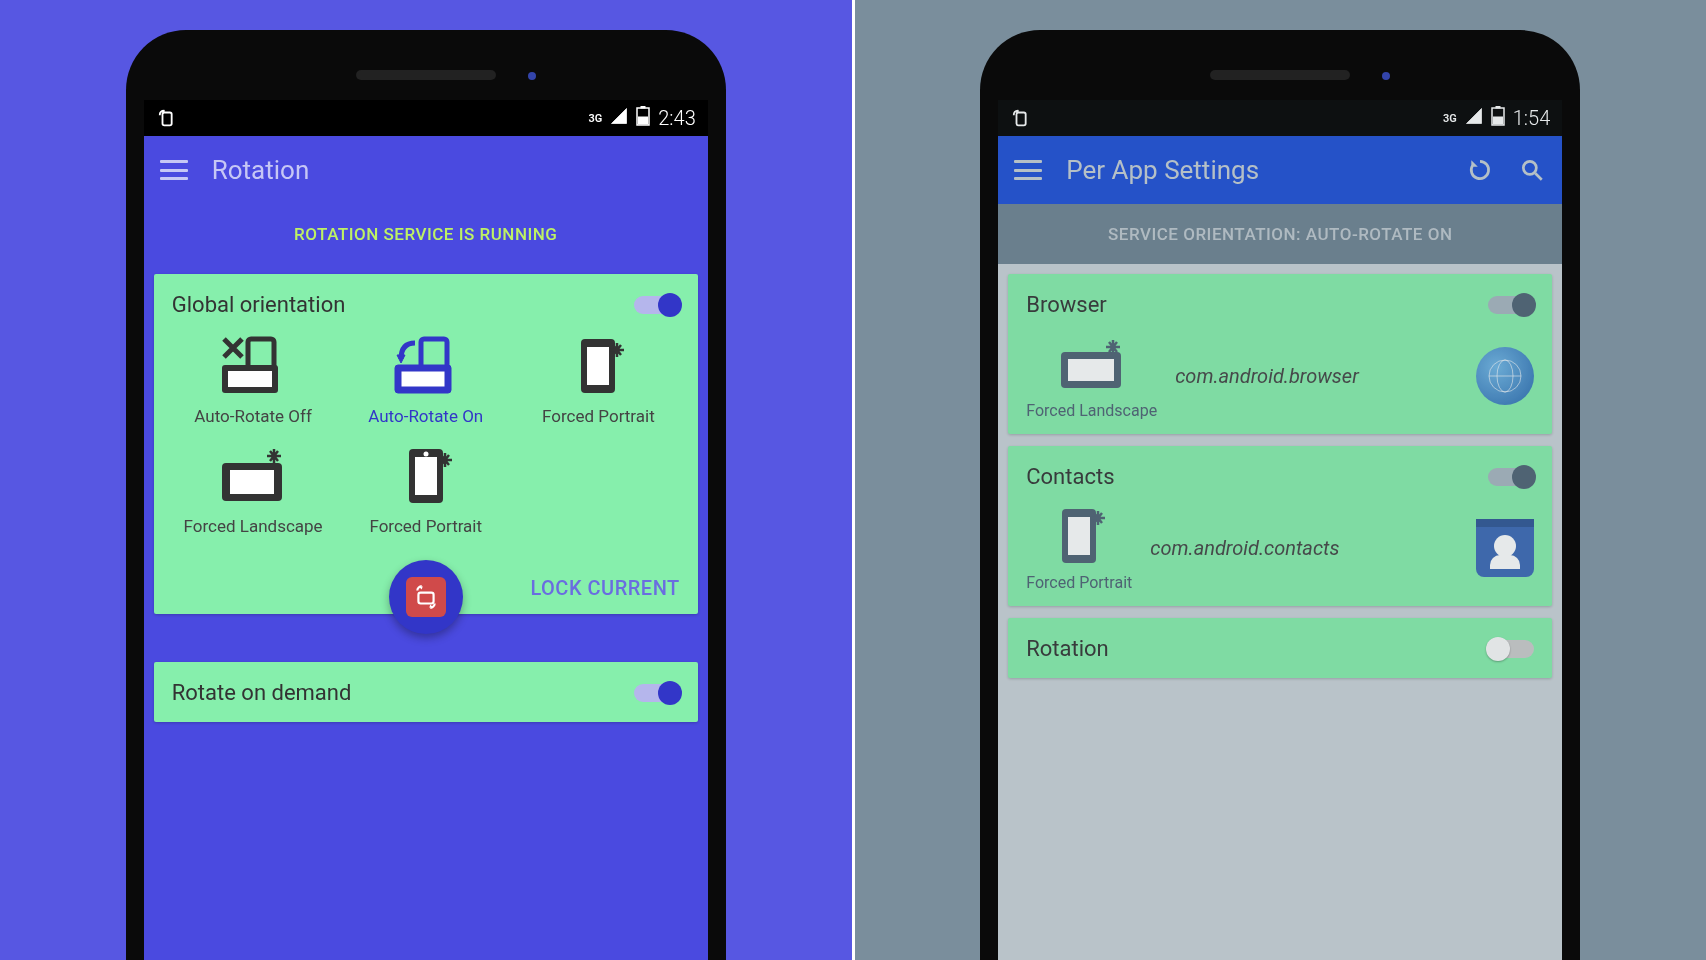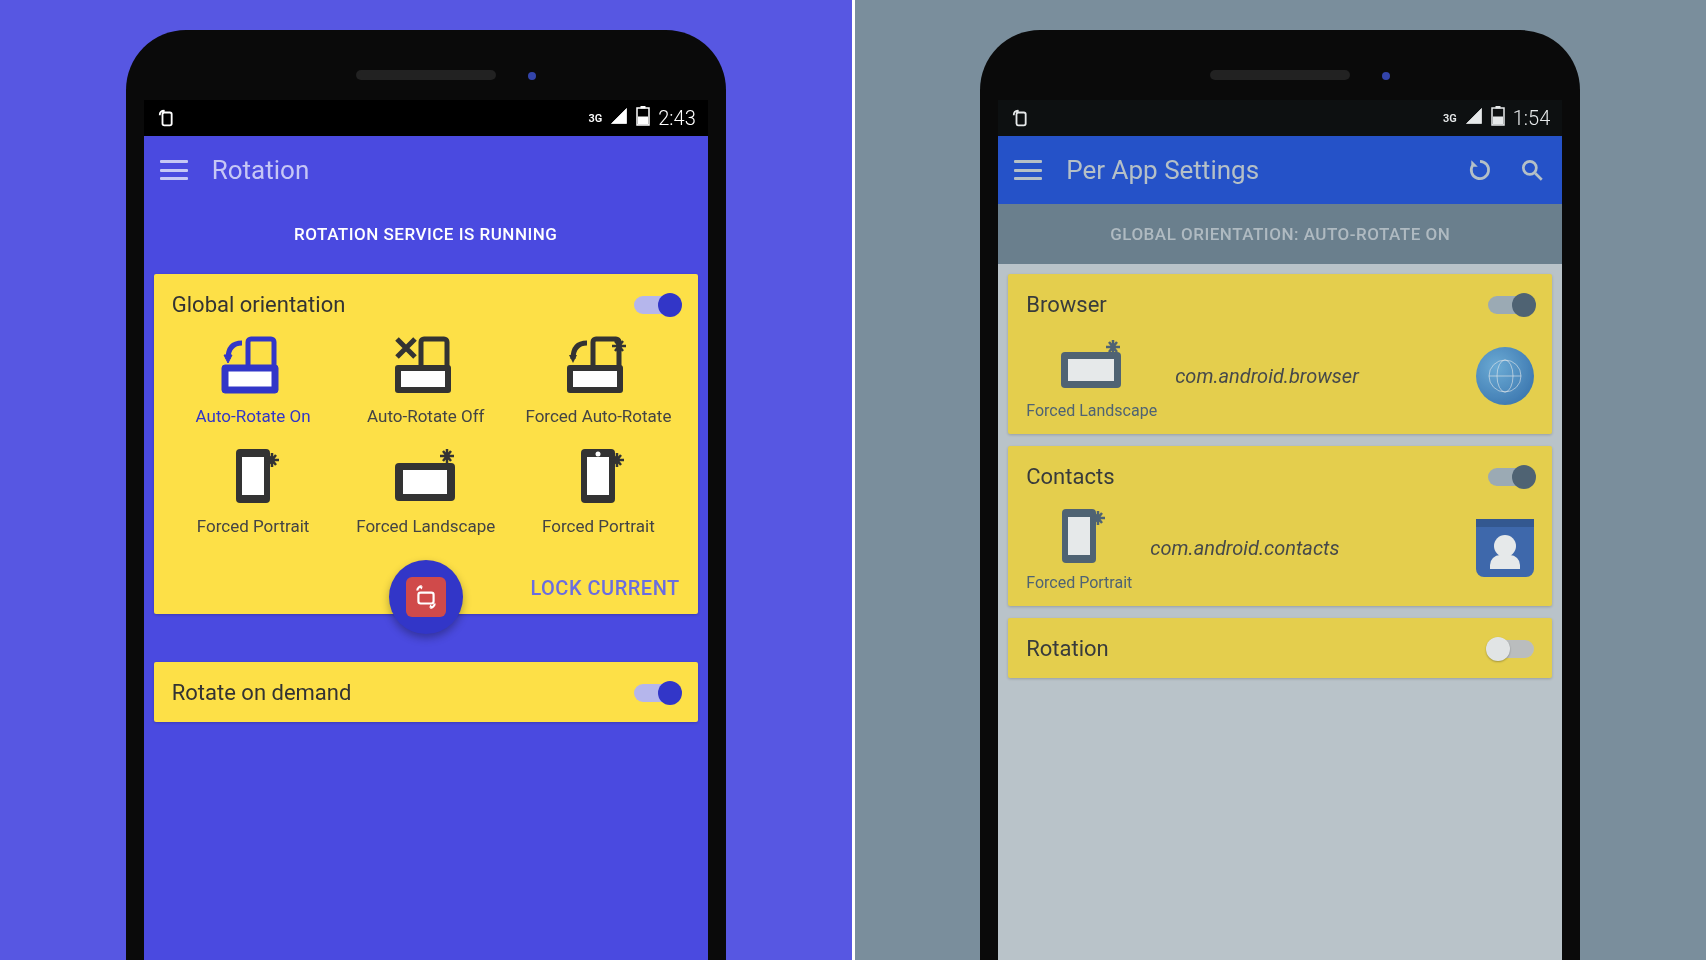--- a/index.html
+++ b/index.html
@@ -72,28 +72,28 @@
   .app-bar-right .hamburger span { background: #c6cfd5; }
   .app-bar .action-icon { width: 28px; height: 28px; display: flex; align-items: center; justify-content: center; }
   
   .banner {
     height: 60px;
     display: flex; align-items: center; justify-content: center;
     font-size: 17px;
     font-weight: 500;
     letter-spacing: 0.5px;
   }
-  .banner-left { background: #4a4ae0; color: #ffffff; }
+  .banner-left { background: #4a4ae0; color: #bef264; }
   .banner-right { background: #6e8392; color: #bfc8cf; }
   
   .body-area { flex: 1; padding: 10px; display: flex; flex-direction: column; gap: 12px; position: relative;}
   .body-left { background: #4a4ae0; }
   .panel-right .body-area { background: #cbd3d9; padding: 10px;}
   .card {
-    background: #fde047;
+    background: #86efac;
     border-radius: 2px;
     box-shadow: 0 1px 3px rgba(0,0,0,0.2);
     padding: 18px 18px 14px 18px;
     position: relative;
   }
   .card-header {
     display: flex; align-items: center; justify-content: space-between;
     margin-bottom: 14px;
   }
   .card-title { font-size: 22px; color: #333; font-weight: 400; }
@@ -206,58 +206,45 @@
       <div class="body-area body-left">
         <div class="card" style="position:relative">
           <div class="card-header">
             <div class="card-title">Global orientation</div>
             <div class="toggle on blue">
                 <div class="knob"></div>
               </div>
           </div>
           <div class="orient-grid">
 
+            <div class="orient-item">
+              <div class="icon-box">
+                <svg width="78" height="66" viewBox="0 0 78 66">
+                  <rect x="34" y="6" width="26" height="38" rx="3" fill="none" stroke="#333" stroke-width="5"></rect>
+                  <rect x="8" y="32" width="56" height="28" rx="3" fill="#333"></rect>
+                  <rect x="14" y="38" width="44" height="16" fill="#fff"></rect>
+                  <path d="M10 6 L28 24 M28 6 L10 24" stroke="#333" stroke-width="5"></path>
+                </svg>
+              </div>
+              <span>Auto-Rotate Off</span>
+            </div>
+
             <div class="orient-item selected">
               <div class="icon-box">
                 <svg width="78" height="66" viewBox="0 0 78 66">
                   <rect x="34" y="6" width="26" height="38" rx="3" fill="none" stroke="#3236c8" stroke-width="5"></rect>
                   <rect class="fillable" x="8" y="32" width="56" height="28" rx="3" fill="#3236c8"></rect>
                   <rect x="14" y="38" width="44" height="16" fill="#fff"></rect>
                   <path d="M28 10 Q14 10 14 26" fill="none" stroke="#3236c8" stroke-width="5"></path>
                   <path d="M10 22 L18 22 L14 30 Z" fill="#3236c8"></path>
                 </svg>
               </div>
               <span>Auto-Rotate On</span>
             </div>
 
-            <div class="orient-item">
-              <div class="icon-box">
-                <svg width="78" height="66" viewBox="0 0 78 66">
-                  <rect x="34" y="6" width="26" height="38" rx="3" fill="none" stroke="#333" stroke-width="5"></rect>
-                  <rect x="8" y="32" width="56" height="28" rx="3" fill="#333"></rect>
-                  <rect x="14" y="38" width="44" height="16" fill="#fff"></rect>
-                  <path d="M10 6 L28 24 M28 6 L10 24" stroke="#333" stroke-width="5"></path>
-                </svg>
-              </div>
-              <span>Auto-Rotate Off</span>
-            </div>
-
-            <div class="orient-item">
-              <div class="icon-box">
-                <svg width="78" height="66" viewBox="0 0 78 66">
-                  <rect x="34" y="6" width="26" height="38" rx="3" fill="none" stroke="#333" stroke-width="5"></rect>
-                  <rect x="8" y="32" width="56" height="28" rx="3" fill="#333"></rect>
-                  <rect x="14" y="38" width="44" height="16" fill="#fff"></rect>
-                  <path d="M28 10 Q14 10 14 26" fill="none" stroke="#333" stroke-width="5"></path>
-                  <path d="M10 22 L18 22 L14 30 Z" fill="#333"></path>
-                  <path d="M60 6v14M53 13h14M56 8l8 10M64 8l-8 10" stroke="#333" stroke-width="2.5"></path>
-                </svg>
-              </div>
-              <span>Forced Auto-Rotate</span>
-            </div>
 
             <div class="orient-item">
               <div class="icon-box">
                 <svg width="78" height="66" viewBox="0 0 78 66">
                   <rect x="22" y="6" width="34" height="54" rx="4" fill="#333"></rect>
                   <rect x="28" y="14" width="22" height="38" fill="#fff"></rect>
                   <path d="M58 10v14M51 17h14M54 12l8 10M62 12l-8 10" stroke="#333" stroke-width="2.5"></path>
                 </svg>
               </div>
               <span>Forced Portrait</span>
@@ -362,21 +349,21 @@
             </svg>
         </div>
         <div class="action-icon">
           <svg width="26" height="26" viewBox="0 0 24 24">
               <circle cx="10" cy="10" r="6" fill="none" stroke="#c6cfd5" stroke-width="2.5"></circle>
               <line x1="15" y1="15" x2="21" y2="21" stroke="#c6cfd5" stroke-width="2.5"></line>
             </svg>
         </div>
       </div>
 
-      <div class="banner banner-right">GLOBAL ORIENTATION: AUTO-ROTATE ON</div>
+      <div class="banner banner-right">SERVICE ORIENTATION: AUTO-ROTATE ON</div>
 
       <div class="body-area">
 
         <div class="card">
           <div class="card-header">
             <div class="card-title">Browser</div>
             <div class="toggle on slate">
                 <div class="knob"></div>
               </div>
           </div>

